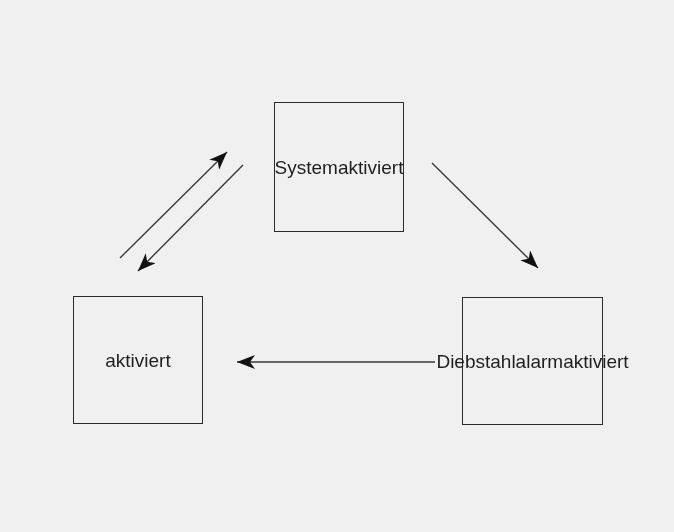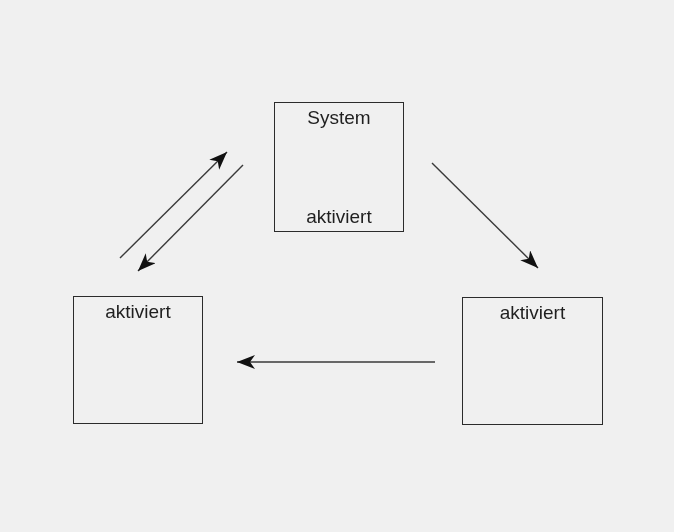--- a/index.html
+++ b/index.html
@@ -20,23 +20,23 @@
     top: 0;
     width: 674px;
     height: 532px;
   }
   .state-box {
     position: absolute;
     box-sizing: border-box;
     border: 1px solid var(--border, #2b2b2b);
     background: transparent;
     display: flex;
-    flex-direction: column;
+    flex-direction: row;
     align-items: center;
-    justify-content: space-between;
+    justify-content: center;
     text-align: center;
     color: var(--text, #1f1f1f);
     font-size: 19px;
     line-height: 29px;
     font-weight: 400;
   }
   .box-top    { left: 274px; top: 102px; width: 130px; height: 130px; }
   .box-left   { left:  73px; top: 296px; width: 130px; height: 128px; }
   .box-right  { left: 462px; top: 297px; width: 141px; height: 128px; }
   .state-line { white-space: nowrap; }
@@ -63,16 +63,17 @@
   <div class="state-box box-top">
     <span class="state-line">System</span>
     <span class="state-line">aktiviert</span>
   </div>
 
   <div class="state-box box-left">
     <span class="state-line">aktiviert</span>
   </div>
 
   <div class="state-box box-right">
+    <span class="state-line">Diebstahlalarm</span>
     <span class="state-line">aktiviert</span>
   </div>
 
 </div>
 
 </body></html>

